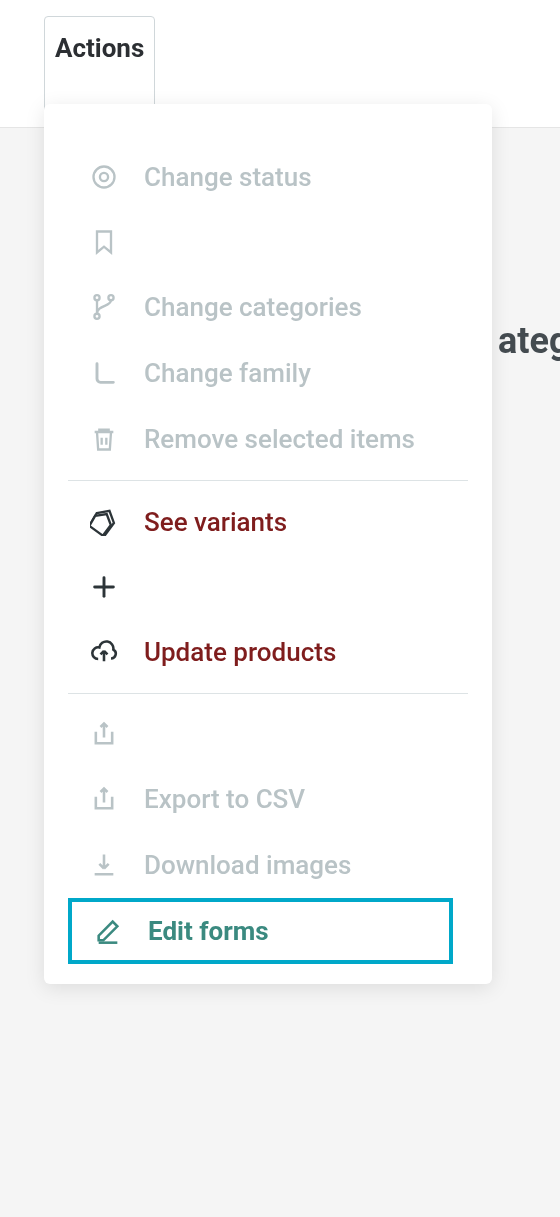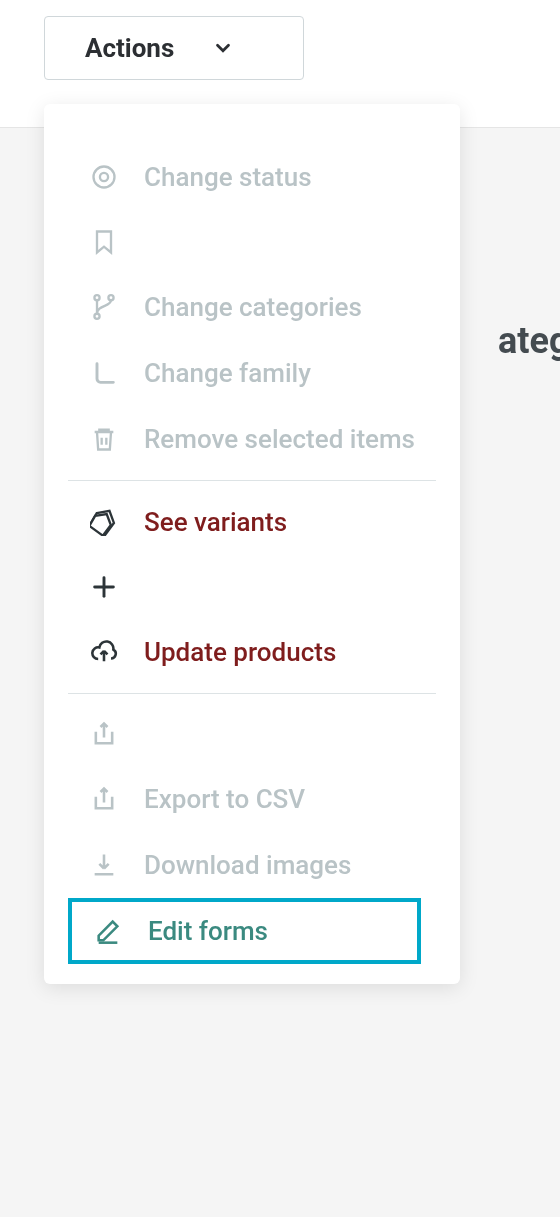--- a/index.html
+++ b/index.html
@@ -21,38 +21,39 @@
       height: 128px;
       border-bottom: 1px solid #e5e5e5;
     }
     .actions-button {
       position: absolute;
       top: 16px;
       left: 44px;
       display: inline-flex;
       align-items: center;
       gap: 35px;
-      padding: 16px 40px;
+      padding: 16px 10px;
       border: 1px solid #d0d7da;
       border-radius: 4px;
       background: #ffffff;
       font-size: 26px;
       font-weight: 700;
       color: #2c2f33;
       cursor: pointer;
+      flex-direction: column;
     }
     .chevron-icon {
       width: 22px;
       height: 22px;
     }
     .dropdown-menu {
       position: absolute;
       top: 104px;
       left: 44px;
-      width: 416px;
+      width: 448px;
       background: #ffffff;
       border-radius: 6px;
       box-shadow: 0 4px 20px rgba(0,0,0,0.1);
       padding-top: 40px;
       padding-bottom: 20px;
     }
     .menu-item {
       display: flex;
       align-items: center;
       padding: 18px 28px 18px 46px;
@@ -66,20 +67,21 @@
       cursor: default;
     }
     .menu-item.highlighted {
       border: 4px solid #00a8c9;
       margin-left: 24px;
       margin-right: 39px;
       padding-left: 22px;
       padding-top: 14px;
       padding-bottom: 14px;
       color: #3b8a80;
+      font-weight: bold;
     }
     .menu-icon {
       width: 28px;
       height: 28px;
       margin-right: 26px;
       flex-shrink: 0;
       display: flex;
       align-items: center;
       justify-content: center;
     }

